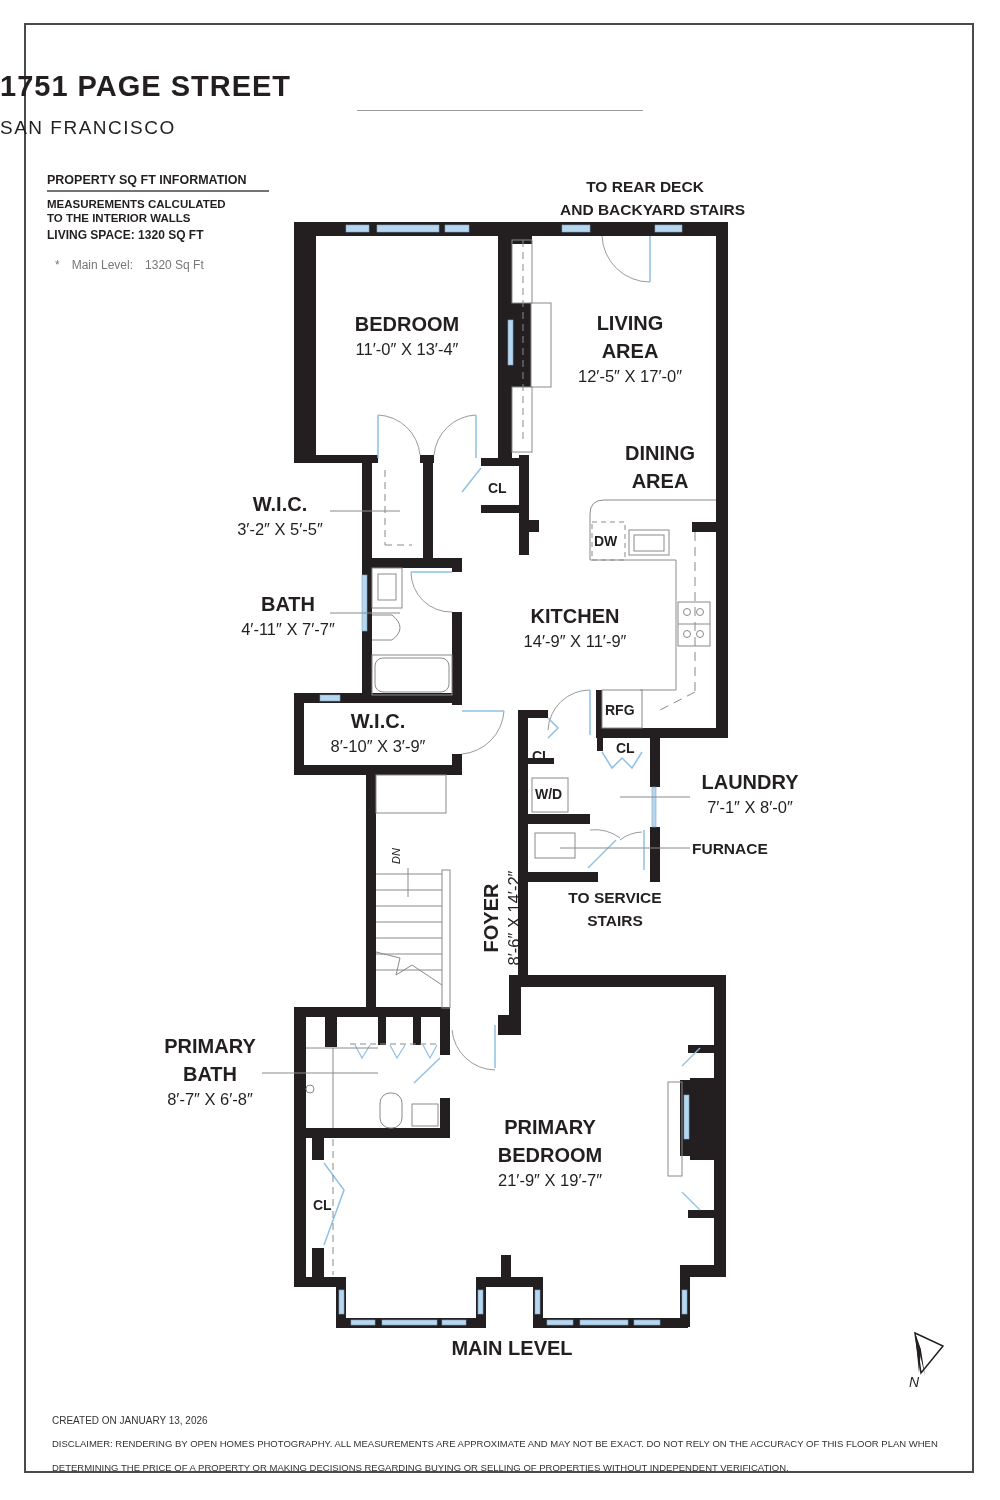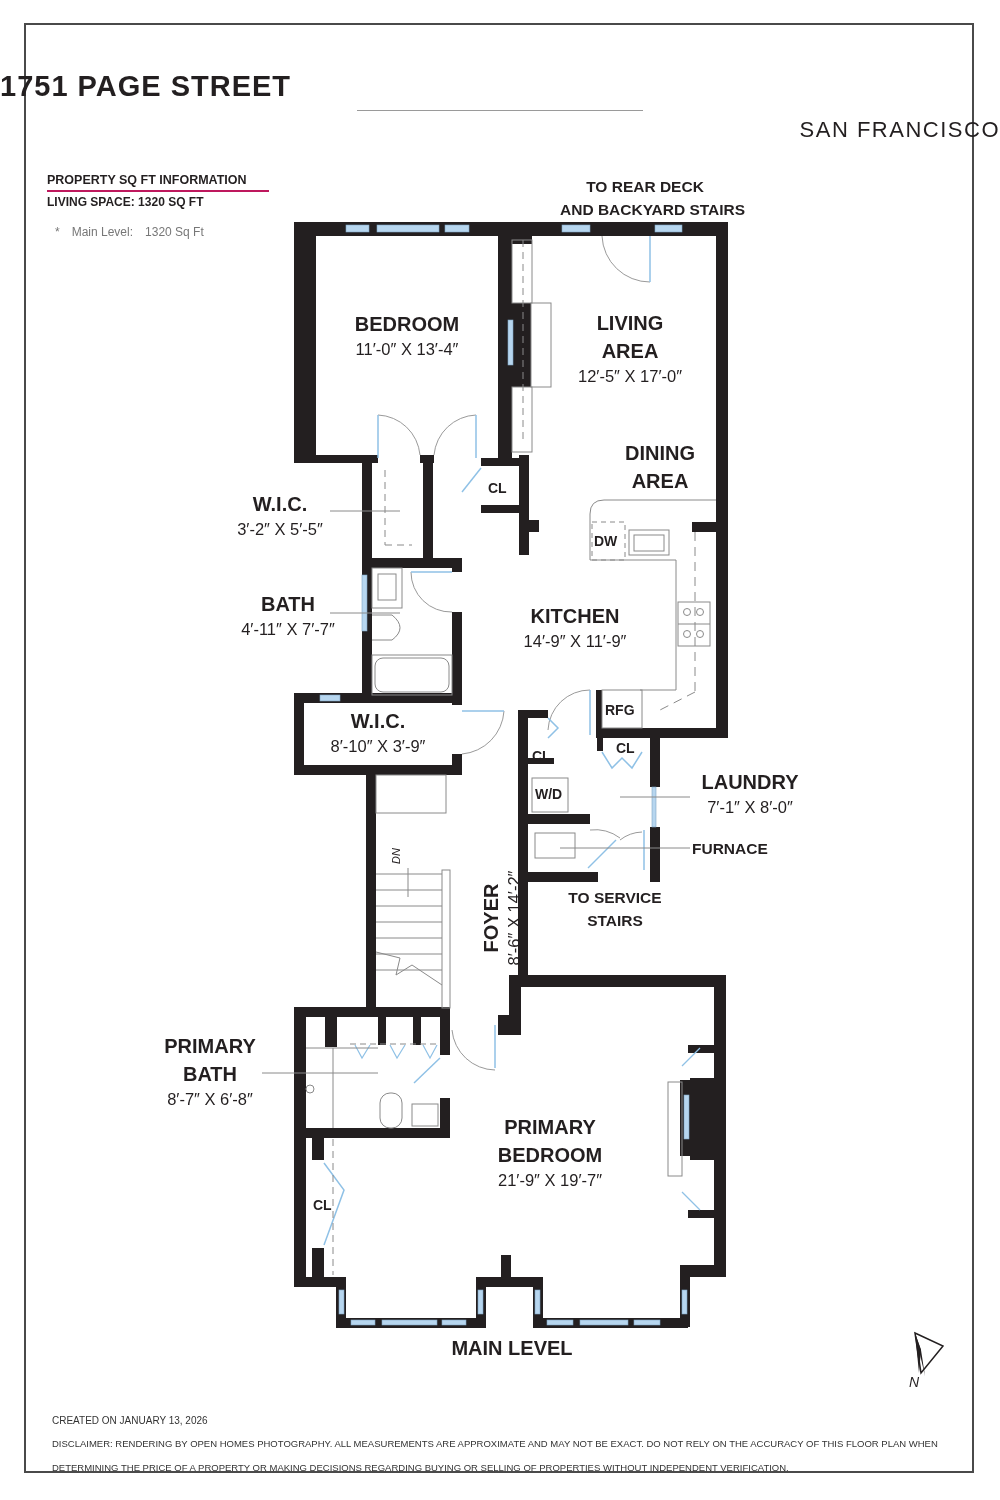--- a/index.html
+++ b/index.html
@@ -3,24 +3,24 @@
 <meta charset="utf-8">
 <style>
   html, body { margin: 0; padding: 0; background: #ffffff; }
   body { width: 1000px; height: 1500px; position: relative; overflow: hidden;
          font-family: "Liberation Sans", "DejaVu Sans", sans-serif; color: #231f20; }
   .frame { position: absolute; left: 24px; top: 23px; width: 950px; height: 1450px;
            border: 2px solid #4a4a4a; box-sizing: border-box; }
   .title { position: absolute; left: 0; width: 1000px; top: 70px; text-align: left;
            font-weight: 700; font-size: 29px; letter-spacing: 1px; color: #231f20; }
   .title-rule { position: absolute; left: 357px; width: 286px; top: 110px; height: 1px; background: #9a9a9a; }
-  .subtitle { position: absolute; left: 0; width: 1000px; top: 117px; text-align: right;
-              font-size: 22px; letter-spacing: 1.5px; color: #231f20; }
+  .subtitle { position: absolute; left: 0; width: 1000px; top: 117px; text-align: left;
+              font-size: 19px; letter-spacing: 1.5px; color: #231f20; }
   .info { position: absolute; left: 47px; top: 173px; width: 230px; }
-  .info-head { font-weight: 700; font-size: 12.5px; padding-bottom: 3px; border-bottom: 2px solid #be185d; width: 222px; }
+  .info-head { font-weight: 700; font-size: 12.5px; padding-bottom: 3px; border-bottom: 2px solid #737373; width: 222px; }
   .info-meas { font-weight: 700; font-size: 11.5px; margin-top: 5px; line-height: 14px; }
   .info-living { font-weight: 700; font-size: 12px; margin-top: 3px; }
   .info-level { font-size: 12px; color: #777; margin-top: 16px; padding-left: 8px; }
   .info-level span { margin-right: 12px; }
   svg.plan { position: absolute; left: 0; top: 0; }
   .lbl { position: absolute; text-align: center; white-space: nowrap; color: #231f20; }
   .rn { font-weight: 700; font-size: 20px; line-height: 28px; }
   .rd { font-size: 16.5px; line-height: 22px; }
   .sm { font-weight: 700; font-size: 14px; }
   .note { font-weight: 700; font-size: 15.5px; line-height: 23px; }
@@ -36,20 +36,24 @@
 <body>
 
 <div class="frame"></div>
 
 <div class="title">1751 PAGE STREET</div>
 <div class="title-rule"></div>
 <div class="subtitle">SAN FRANCISCO</div>
 
 <div class="info">
   <div class="info-head">PROPERTY SQ FT INFORMATION</div>
+  <div class="info-meas">
+    <div>MEASUREMENTS CALCULATED</div>
+    <div>TO THE INTERIOR WALLS</div>
+  </div>
   <div class="info-living">LIVING SPACE: 1320 SQ FT</div>
   <div class="info-level">
     <span>*</span><span>Main Level:</span><span>1320 Sq Ft</span>
   </div>
 </div>
 
 <svg class="plan" width="1000" height="1500" viewBox="0 0 1000 1500">
   <g fill="#231f20">
 
     <rect x="294" y="222" width="432" height="14"></rect>

